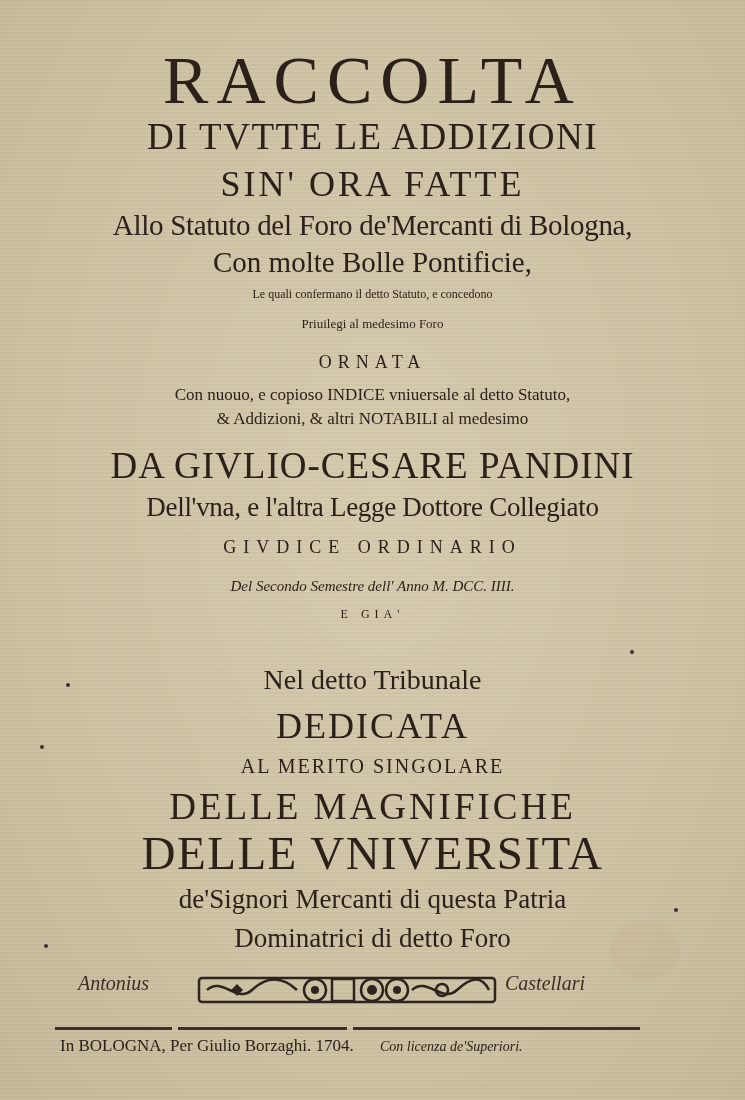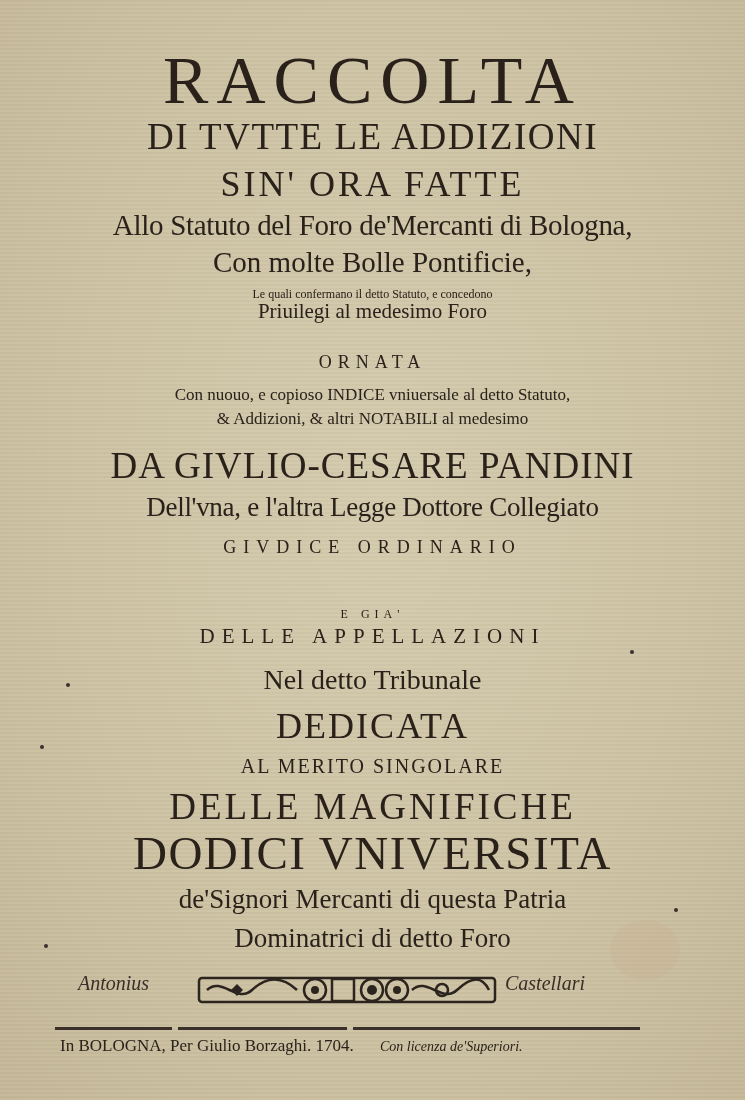--- a/index.html
+++ b/index.html
@@ -20,21 +20,21 @@
   .line {
     position: absolute; left: 0; width: 745px; text-align: center; white-space: nowrap;
     line-height: 1;
   }
   #l-title   { top: 46px;  font-size: 68px; letter-spacing: 8px; }
   #l-sub1    { top: 118px; font-size: 37px; letter-spacing: 1.5px; }
   #l-sub2    { top: 166px; font-size: 36px; letter-spacing: 3px; }
   #l-allo    { top: 211px; font-size: 29px; letter-spacing: -0.3px; }
   #l-con     { top: 248px; font-size: 29px; }
   #l-quali1  { top: 288px; font-size: 12px; }
-  #l-quali2  { top: 301px; font-size: 21px; }
+  #l-quali2  { top: 317px; font-size: 13px; }
   #l-ornata  { top: 353px; font-size: 18px; letter-spacing: 6px; }
   #l-nuovo1  { top: 386px; font-size: 17px; }
   #l-nuovo2  { top: 410px; font-size: 17px; }
   #l-da      { top: 447px; font-size: 37px; letter-spacing: 1px; }
   #l-dell    { top: 494px; font-size: 27px; letter-spacing: -0.3px; }
   #l-giudice { top: 538px; font-size: 18px; letter-spacing: 7px; }
   #l-del     { top: 579px; font-size: 15px; font-style: italic; }
   #l-egia    { top: 608px; font-size: 12px; letter-spacing: 5px; }
   #l-appell  { top: 626px; font-size: 21px; letter-spacing: 7px; }
   #l-nel     { top: 666px; font-size: 28px; }
@@ -85,27 +85,27 @@
   <div class="line" id="l-allo">Allo Statuto del Foro de'Mercanti di Bologna,</div>
   <div class="line" id="l-con">Con molte Bolle Pontificie,</div>
   <div class="line" id="l-quali1">Le quali confermano il detto Statuto, e concedono</div>
   <div class="line" id="l-quali2">Priuilegi al medesimo Foro</div>
   <div class="line" id="l-ornata">ORNATA</div>
   <div class="line" id="l-nuovo1">Con nuouo, e copioso INDICE vniuersale al detto Statuto,</div>
   <div class="line" id="l-nuovo2">&amp; Addizioni, &amp; altri NOTABILI al medesimo</div>
   <div class="line" id="l-da">DA GIVLIO-CESARE PANDINI</div>
   <div class="line" id="l-dell">Dell'vna, e l'altra Legge Dottore Collegiato</div>
   <div class="line" id="l-giudice">GIVDICE ORDINARIO</div>
+  <div class="line" id="l-del">Del Secondo Semestre dell' Anno M. DCC. IIII.</div>
   <div class="line" id="l-egia">E GIA'</div>
-  <div class="line" id="l-appell">DELLE APPELLAZIONI</div>
   <div class="line" id="l-nel">Nel detto Tribunale</div>
   <div class="line" id="l-dedicata">DEDICATA</div>
   <div class="line" id="l-merito">AL MERITO SINGOLARE</div>
   <div class="line" id="l-delle">DELLE MAGNIFICHE</div>
-  <div class="line" id="l-dodici">DODICI VNIVERSITA</div>
+  <div class="line" id="l-dodici">DELLE VNIVERSITA</div>
   <div class="line" id="l-signori">de'Signori Mercanti di questa Patria</div>
   <div class="line" id="l-domin">Dominatrici di detto Foro</div>
 
   <div class="sig" id="sig-left">Antonius</div>
   <svg class="ornament" viewBox="0 0 300 38">
     <g fill="none" stroke="#2c241e" stroke-width="2.5">
       <rect x="2" y="8" width="296" height="24" rx="3"></rect>
       <path d="M10 20 C 25 6, 40 34, 55 20 S 85 6, 100 20"></path>
       <circle cx="118" cy="20" r="11"></circle>
       <rect x="135" y="9" width="22" height="22"></rect>

